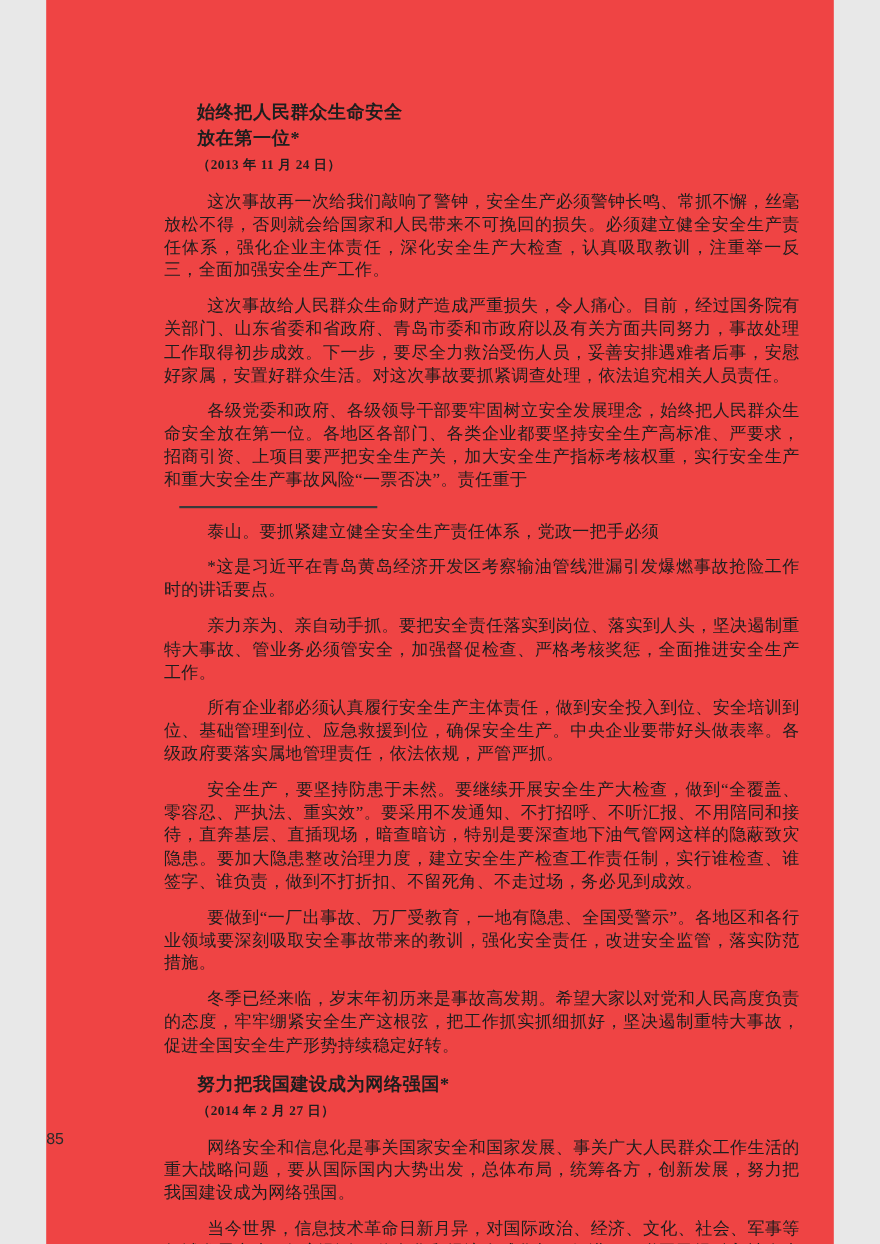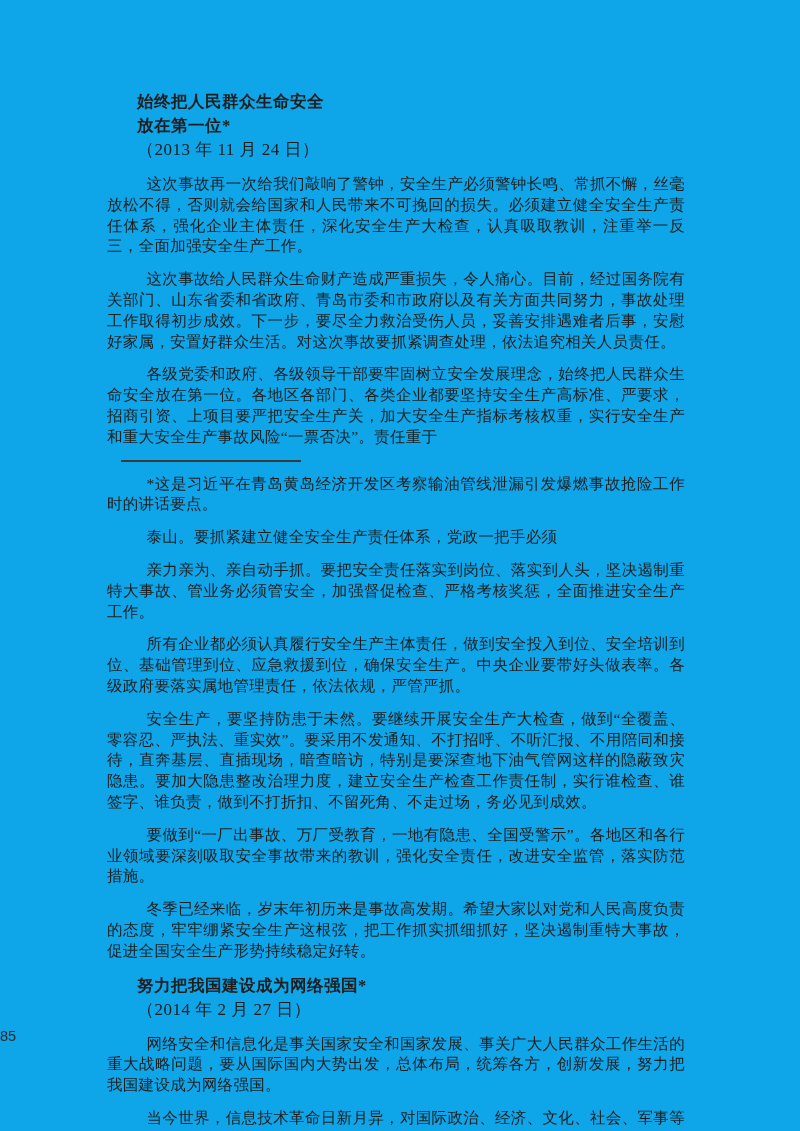--- a/index.html
+++ b/index.html
@@ -2,24 +2,24 @@
 <html><head>
 <meta charset="utf-8">
 <style>
   html, body {
     margin: 0;
     padding: 0;
     background: #e8e8e8;
   }
   .page {
     position: relative;
-    width: 800px;
+    width: 716px;
     height: 1131px;
     margin: 0 auto;
-    background: #0ea5e9;
+    background: #ef4444;
     overflow: hidden;
     font-family: "Liberation Serif", "DejaVu Serif", serif;
     color: #1e1e1e;
   }
   .content {
     position: absolute;
     left: 95px;
     top: 90px;
     width: 602px;
   }
@@ -27,22 +27,22 @@
     padding-left: 42px;
     margin: 0 0 2px 0;
   }
   .title-line {
     font-weight: bold;
     font-size: 16.5px;
     line-height: 24px;
     letter-spacing: 0.5px;
   }
   .date-line {
-    font-weight: normal;
-    font-size: 17px;
+    font-weight: bold;
+    font-size: 12px;
     line-height: 24px;
     letter-spacing: 0.5px;
   }
   .para {
     margin: 12px;
     font-size: 15.5px;
     line-height: 20.8px;
     text-align: justify;
     text-align-last: left;
     text-indent: 2.55em;
@@ -79,23 +79,23 @@
       <div class="title-line">放在第一位*</div>
       <div class="date-line">（2013 年 11 月 24 日）</div>
     </div>
 
     <p class="para">这次事故再一次给我们敲响了警钟，安全生产必须警钟长鸣、常抓不懈，丝毫放松不得，否则就会给国家和人民带来不可挽回的损失。必须建立健全安全生产责任体系，强化企业主体责任，深化安全生产大检查，认真吸取教训，注重举一反三，全面加强安全生产工作。</p>
     <p class="para">这次事故给人民群众生命财产造成严重损失，令人痛心。目前，经过国务院有关部门、山东省委和省政府、青岛市委和市政府以及有关方面共同努力，事故处理工作取得初步成效。下一步，要尽全力救治受伤人员，妥善安排遇难者后事，安慰好家属，安置好群众生活。对这次事故要抓紧调查处理，依法追究相关人员责任。</p>
     <p class="para">各级党委和政府、各级领导干部要牢固树立安全发展理念，始终把人民群众生命安全放在第一位。各地区各部门、各类企业都要坚持安全生产高标准、严要求，招商引资、上项目要严把安全生产关，加大安全生产指标考核权重，实行安全生产和重大安全生产事故风险“一票否决”。责任重于</p>
 
     <div class="footnote-sep"></div>
 
+    <p class="para">泰山。要抓紧建立健全安全生产责任体系，党政一把手必须</p>
+
     <p class="para">*这是习近平在青岛黄岛经济开发区考察输油管线泄漏引发爆燃事故抢险工作时的讲话要点。</p>
-
-    <p class="para">泰山。要抓紧建立健全安全生产责任体系，党政一把手必须</p>
     <p class="para">亲力亲为、亲自动手抓。要把安全责任落实到岗位、落实到人头，坚决遏制重特大事故、管业务必须管安全，加强督促检查、严格考核奖惩，全面推进安全生产工作。</p>
     <p class="para">所有企业都必须认真履行安全生产主体责任，做到安全投入到位、安全培训到位、基础管理到位、应急救援到位，确保安全生产。中央企业要带好头做表率。各级政府要落实属地管理责任，依法依规，严管严抓。</p>
     <p class="para">安全生产，要坚持防患于未然。要继续开展安全生产大检查，做到“全覆盖、零容忍、严执法、重实效”。要采用不发通知、不打招呼、不听汇报、不用陪同和接待，直奔基层、直插现场，暗查暗访，特别是要深查地下油气管网这样的隐蔽致灾隐患。要加大隐患整改治理力度，建立安全生产检查工作责任制，实行谁检查、谁签字、谁负责，做到不打折扣、不留死角、不走过场，务必见到成效。</p>
     <p class="para">要做到“一厂出事故、万厂受教育，一地有隐患、全国受警示”。各地区和各行业领域要深刻吸取安全事故带来的教训，强化安全责任，改进安全监管，落实防范措施。</p>
     <p class="para">冬季已经来临，岁末年初历来是事故高发期。希望大家以对党和人民高度负责的态度，牢牢绷紧安全生产这根弦，把工作抓实抓细抓好，坚决遏制重特大事故，促进全国安全生产形势持续稳定好转。</p>
 
     <div class="title-block second">
       <div class="title-line">努力把我国建设成为网络强国*</div>
       <div class="date-line">（2014 年 2 月 27 日）</div>
     </div>

